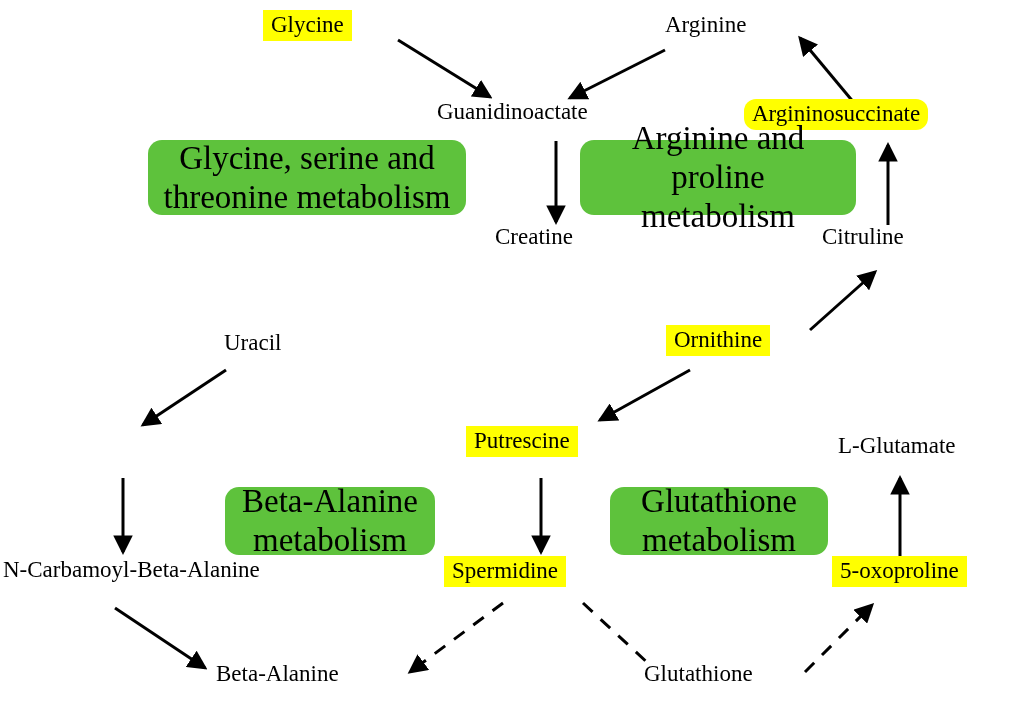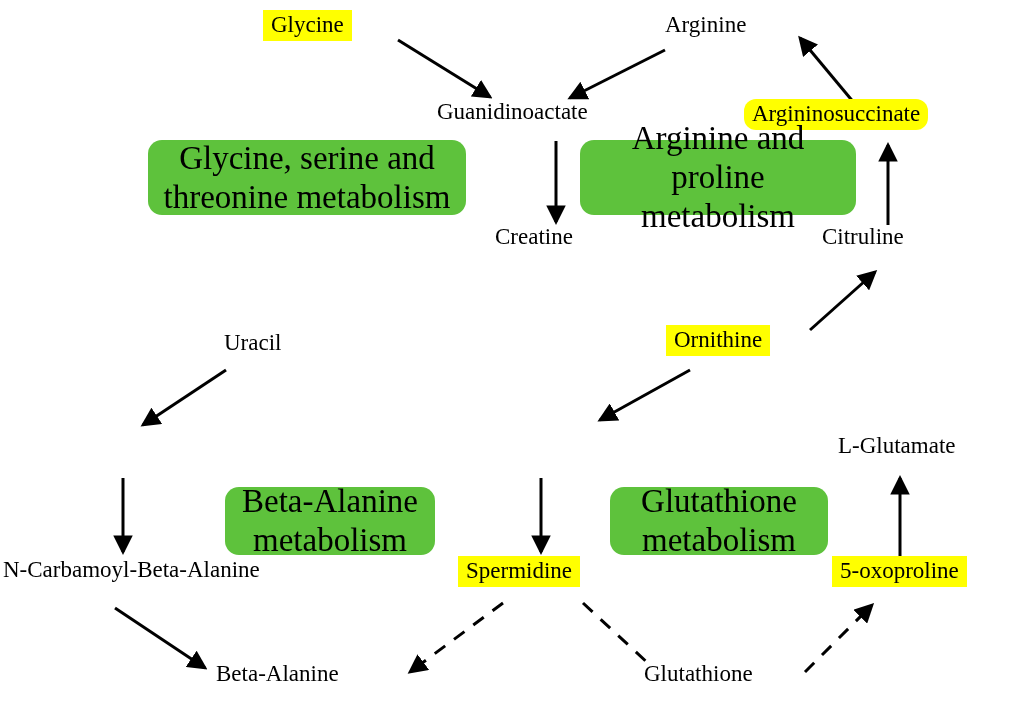--- a/index.html
+++ b/index.html
@@ -104,26 +104,27 @@
 
   <div class="node" style="left:495px; top:224px;">Creatine</div>
 
   <div class="node" style="left:822px; top:224px;">Citruline</div>
 
   <div class="node" style="left:224px; top:330px;">Uracil</div>
 
   <div class="node highlight" style="left:666px; top:325px;">Ornithine</div>
 
 
+  <div class="node highlight" style="left:466px; top:426px;">Putrescine</div>
 
   <div class="node" style="left:838px; top:433px;">L-Glutamate</div>
 
   <div class="node" style="left:3px; top:557px;">N-Carbamoyl-Beta-Alanine</div>
 
-  <div class="node highlight" style="left:458px; top:556px;">Spermidine</div>
+  <div class="node highlight" style="left:444px; top:556px;">Spermidine</div>
 
   <div class="node highlight" style="left:832px; top:556px;">5-oxoproline</div>
 
   <div class="node" style="left:216px; top:661px;">Beta-Alanine</div>
 
   <div class="node" style="left:644px; top:661px;">Glutathione</div>
 
   <div class="pathway" style="left:148px; top:140px; width:318px; height:75px;">Glycine, serine and
 threonine metabolism</div>
 

